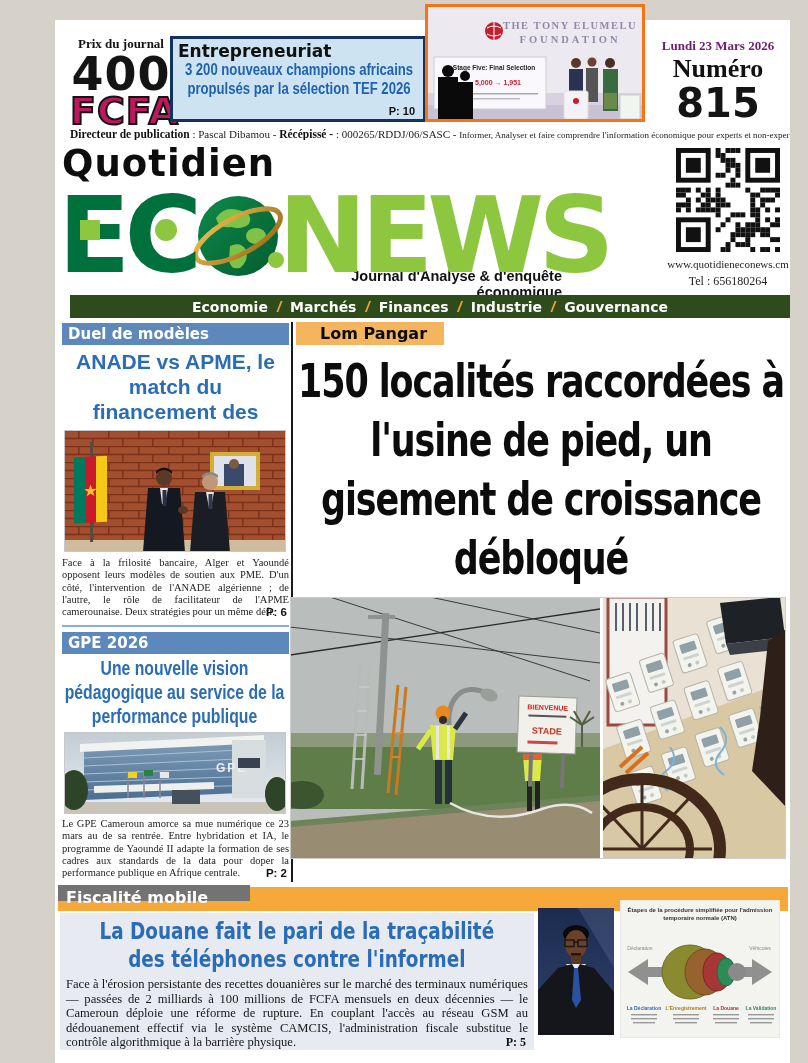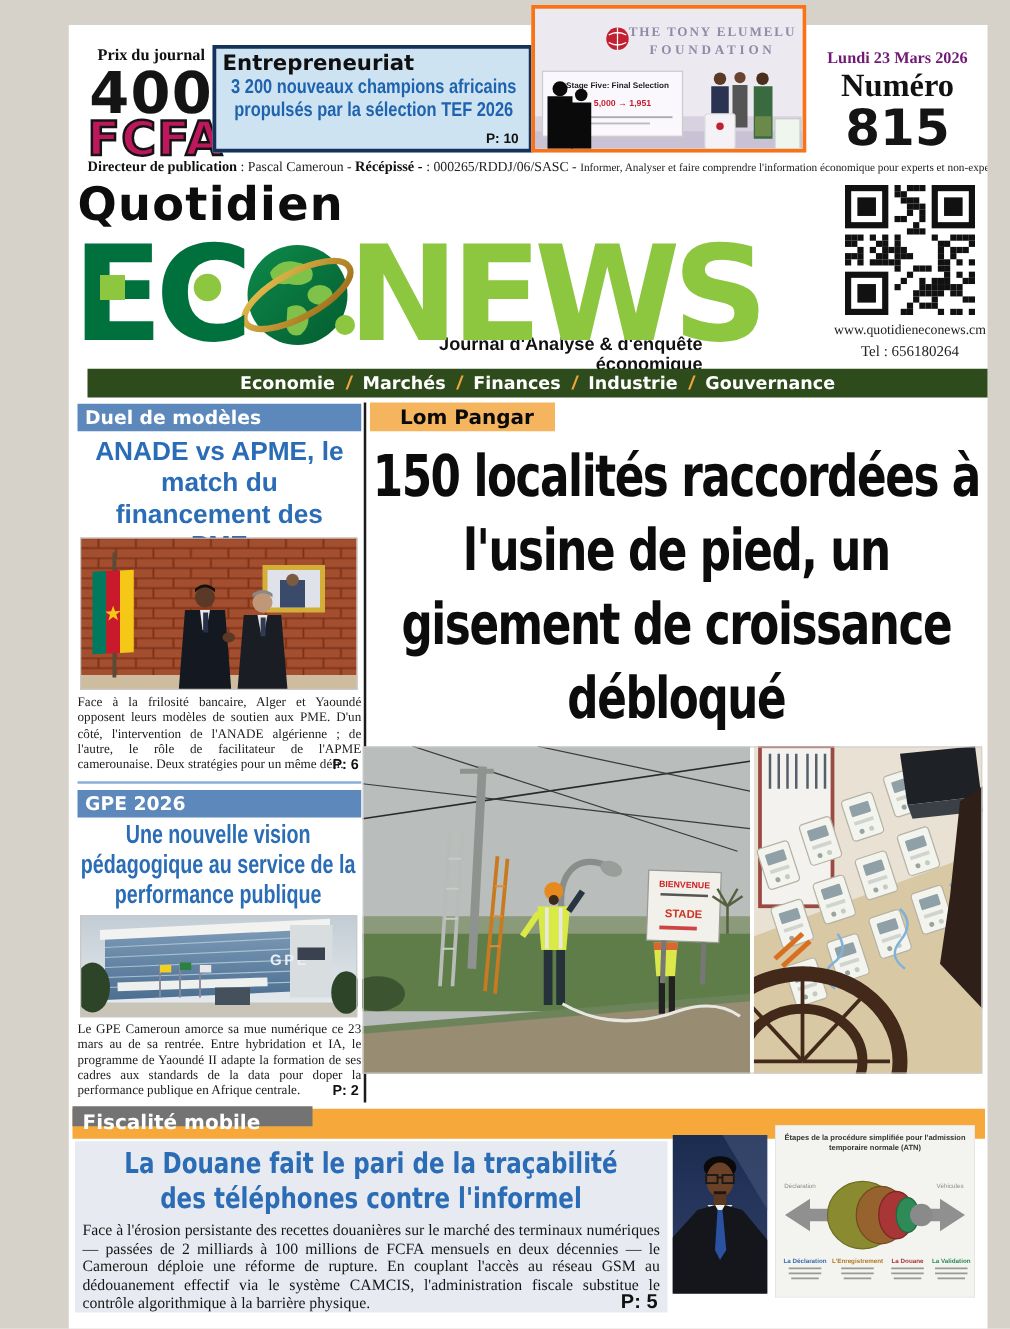--- a/index.html
+++ b/index.html
@@ -66,21 +66,21 @@
   .lead-title { left:294px; top:352px; width:650px; transform:scaleX(.76); transform-origin:left top; font-family:"DejaVu Sans", sans-serif; font-weight:bold; font-size:46px; line-height:59px; letter-spacing:-1.5px; color:#0c0c0c; text-align:center; }
   .main-photo { left:290px; top:597px; width:496px; height:262px; }
   .page-badge { left:702px; top:862px; width:78px; height:17px; background:#c2410c; border:1px solid #e8e8e8; color:#fff; font-family:"DejaVu Sans", sans-serif; font-weight:bold; font-size:12px; line-height:15px; text-align:left;margin-top:37px; }
 
   
   .bstrip { left:58px; top:887px; width:730px; height:24px; background:#f6a83a; }
   .btag { left:58px; top:885px; width:192px; height:16px; background:#737373; color:#fff; font-family:"DejaVu Sans", sans-serif; font-weight:bold; font-size:16px; line-height:26px; padding-left:8px; }
   .bbox { left:60px; top:913px; width:474px; height:137px; background:#e7eaf0; }
   .btitle { left:60px; top:917px; width:592px; transform:scaleX(.8); transform-origin:left top; text-align:center; font-family:"DejaVu Sans", sans-serif; font-weight:bold; font-size:23px; line-height:28px; color:#2a6cb5; white-space:nowrap; }
   .bbody { left:66px; top:977px; width:462px; font-family:"Liberation Serif", serif; font-size:12.6px; line-height:14.6px; color:#161616; text-align:justify; position:absolute; }
-  .bbody .pref { font-size:16px; }
+  .bbody .pref { font-size:12px;font-family:Liberation Serif, serif; }
   .oph { left:538px; top:908px; width:76px; height:127px; }
   .diagram { left:620px; top:900px; width:160px; height:138px; }
 </style>
 </head>
 <body>
 
 <div id="canvas">
   <div class="page"></div>
 
   <div class="abs price">
@@ -126,21 +126,21 @@
     </svg>
   </div>
 
   <div class="abs datebox">
     <div class="date-line">Lundi 23 Mars 2026</div>
     <div class="issue-label">Numéro</div>
     <div class="issue-number">815</div>
   </div>
 
   <div class="abs publisher">
-    <b>Directeur de publication</b><span> : Pascal Cameroun - </span><b>Récépissé - </b><span>: 000265/RDDJ/06/SASC -  </span><span class="small">Informer, Analyser et faire comprendre l'information économique pour experts et non-experts</span>
+    <b>Directeur de publication</b><span> : Pascal Dibamou - </span><b>Récépissé - </b><span>: 000265/RDDJ/06/SASC -  </span><span class="small">Informer, Analyser et faire comprendre l'information économique pour experts et non-experts</span>
   </div>
 
   <div class="abs quotidien">Quotidien</div>
   <div class="abs logo-tagline">Journal d'Analyse &amp; d'enquête économique</div>
   <div class="abs logo-row">
     <span class="logo-ec">EC</span>
     <span class="dot-e"></span>
     <span class="dot-c"></span>
     <svg class="logo-globe" width="100" height="100" viewBox="0 0 100 100">
       <defs>

